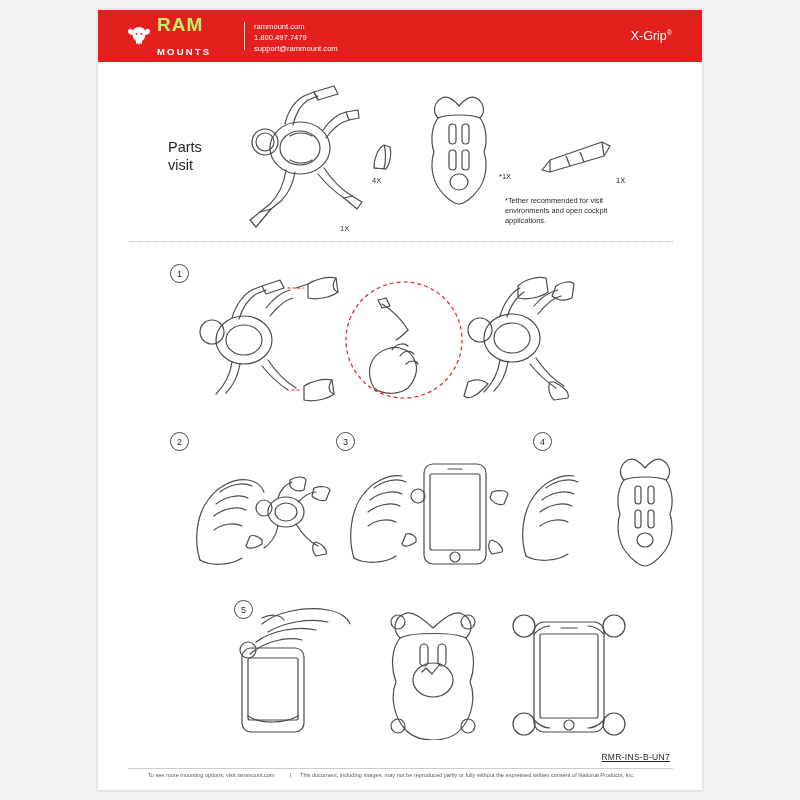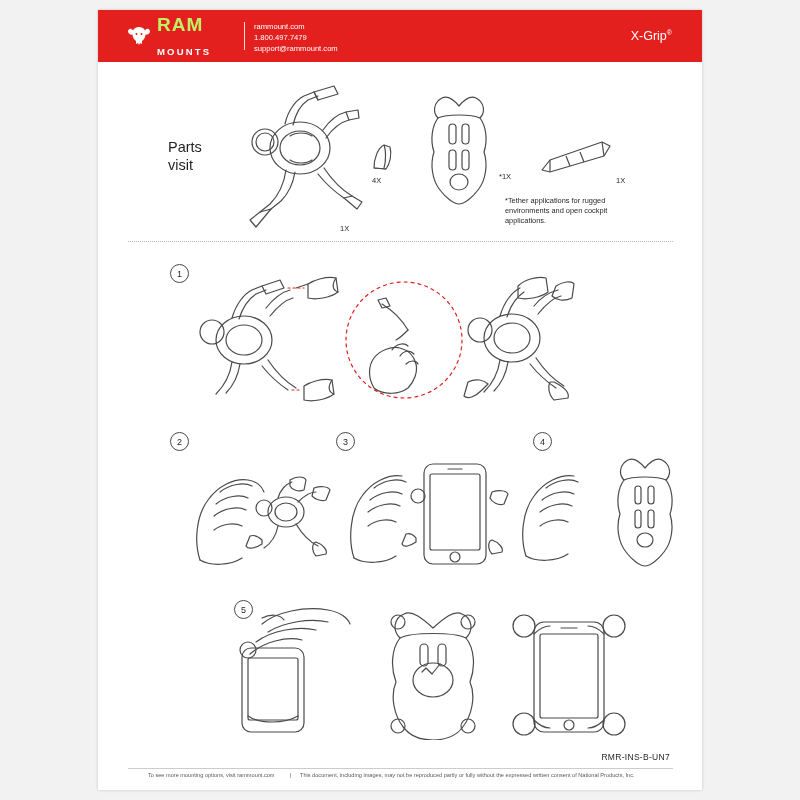--- a/index.html
+++ b/index.html
@@ -162,20 +162,21 @@
   .footer-left { left: 148px; }
   .footer-sep  { left: 290px; }
   .footer-right{ left: 300px; }
   .doc-code {
     position: absolute;
     right: 130px;
     top: 752px;
     font-size: 8.5px;
     color: #231f20;
     letter-spacing: 0.3px;
+    text-decoration: underline;
   }
   svg { display: block; }
   .art { position: absolute; }
 </style>
 </head>
 <body>
 
 <div id="page">
 
   <div class="sheet"></div>
@@ -259,21 +260,21 @@
     <svg width="80" height="44" viewBox="0 0 80 44" fill="none" stroke="#4a4a4a" stroke-width="1.2" stroke-linejoin="round">
       <path d="M6 34 L14 24 L66 6 L74 10 L68 20 L14 36 Z"></path>
       <path d="M14 24 L14 36"></path>
       <path d="M66 6 L68 20"></path>
       <path d="M30 20 L34 30"></path>
       <path d="M44 16 L48 26"></path>
     </svg>
   </div>
   <div class="qty" style="left:616px; top:176px;">1X</div>
 
-  <div class="note" style="left:505px; top:196px;">*Tether applications for rugged environments and open cockpit applications.</div>
+  <div class="note" style="left:505px; top:196px;">*Tether recommended for visit environments and open cockpit applications.</div>
 
   <div class="sep"></div>
 
   <div class="step-num" style="left:170px; top:264px;">1</div>
 
   <div class="art" style="left:196px; top:258px;">
     <svg width="380" height="170" viewBox="0 0 380 170" fill="none" stroke="#4a4a4a" stroke-width="1.2" stroke-linejoin="round" stroke-linecap="round">
 
       <ellipse cx="48" cy="82" rx="28" ry="24"></ellipse>
       <circle cx="16" cy="74" r="12"></circle>

